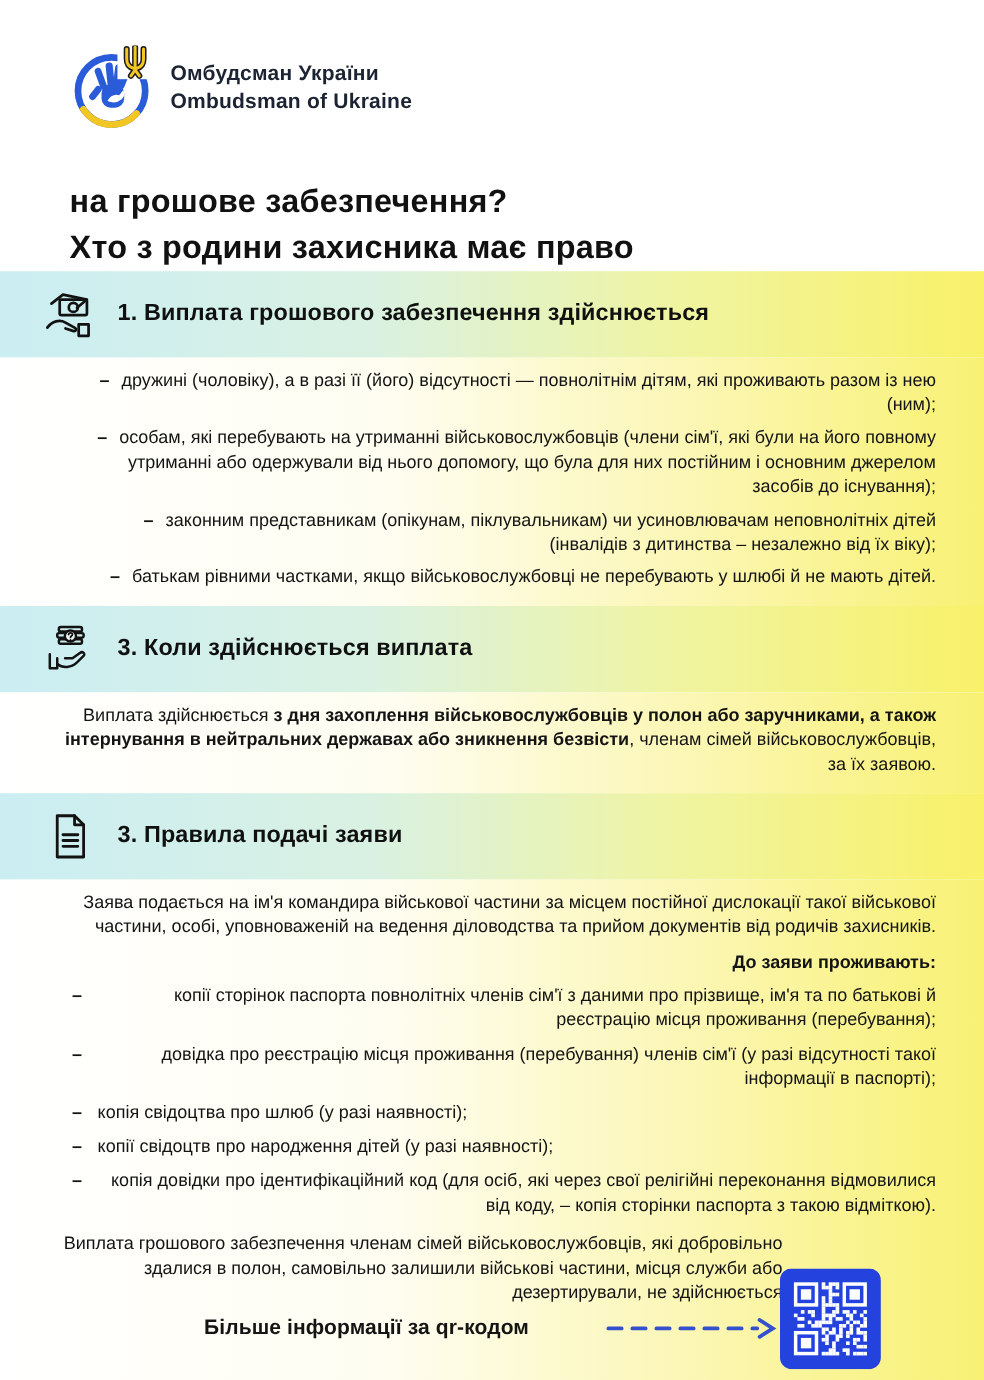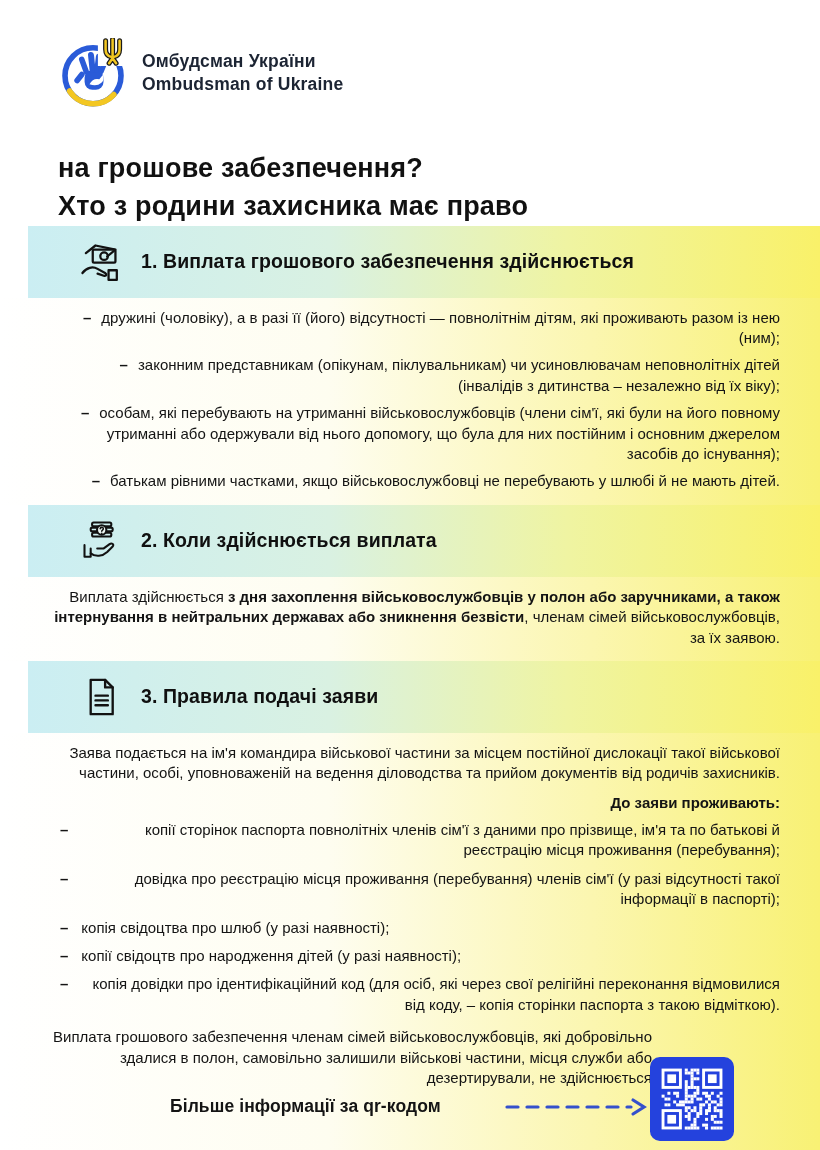--- a/index.html
+++ b/index.html
@@ -18,23 +18,22 @@
   .top { height: 263px; padding: 38px 55px 0 58px; background: #fff; }
   .logo-row { display: flex; align-items: center; gap: 14px; }
   .logo-mark { width: 70px; height: 70px; flex: 0 0 auto; }
   .logo-text { font-weight: bold; font-size: 17.5px; line-height: 1.3; color: #1c2433; letter-spacing: .2px; }
   .page-title { margin-top: 42px; font-size: 27px; font-weight: bold; line-height: 1.4; color: #111; letter-spacing: .2px; }
 
   
   .band {
     height: 72px; flex: 0 0 auto;
     display: flex; align-items: center; gap: 18px;
-    padding-left: 51px;
+    padding-left: 36px;
     background: linear-gradient(90deg,#cbeef3 0%,#d9f1e2 38%,#eff4a2 68%,#f9f169 100%);
-    margin-left: 28px;
   }
   .band .sec-icon { width: 44px; height: 48px; flex: 0 0 auto; }
   .band h2 { font-size: 19.5px; font-weight: bold; color: #101010; letter-spacing: .1px; }
 
   .body-block {
     background: linear-gradient(90deg,#ffffff 0%,#fefdf0 40%,#fbf6b0 72%,#f8f174 100%);
     padding: 10px 40px 6px 52px;
     font-size: 15px; line-height: 1.36; text-align: right;
   }
   .body-block p { margin-bottom: 7px; }
@@ -112,38 +111,38 @@
         <rect x="20" y="14" width="33" height="19" rx="2"></rect>
         <circle cx="36.5" cy="23.5" r="5.5"></circle>
         <path d="M5 48 C11 40 20 38 27 42 L38 48 C41 50 40 53 36 52 L27 49"></path>
         <path d="M43 44 H55 V58 H43 Z"></path>
       </g>
     </svg>
     <h2>1. Виплата грошового забезпечення здійснюється</h2>
   </div>
   <div class="body-block">
     <p><span class="dash">–</span><span>дружині (чоловіку), а в разі її (його) відсутності — повнолітнім дітям, які проживають разом із нею (ним);</span></p>
+    <p><span class="dash">–</span><span>особам, які перебувають на утриманні військовослужбовців (члени сім'ї, які були на його повному утриманні або одержували від нього допомогу, що була для них постійним і основним джерелом засобів до існування);</span></p>
     <p><span class="dash">–</span><span>законним представникам (опікунам, піклувальникам) чи усиновлювачам неповнолітніх дітей (інвалідів з дитинства – незалежно від їх віку);</span></p>
-    <p><span class="dash">–</span><span>особам, які перебувають на утриманні військовослужбовців (члени сім'ї, які були на його повному утриманні або одержували від нього допомогу, що була для них постійним і основним джерелом засобів до існування);</span></p>
     <p><span class="dash">–</span><span>батькам рівними частками, якщо військовослужбовці не перебувають у шлюбі й не мають дітей.</span></p>
   </div>
 
   <div class="band">
     <svg class="sec-icon" viewBox="0 0 64 64">
       <g fill="none" stroke="#121212" stroke-width="3" stroke-linecap="round" stroke-linejoin="round">
         <rect x="19" y="5" width="28" height="5.5" rx="2.2"></rect>
         <rect x="17" y="12.5" width="32" height="5.5" rx="2.2"></rect>
         <rect x="19" y="20" width="28" height="5.5" rx="2.2"></rect>
         <circle cx="33" cy="16" r="6.8" fill="#eef8f4"></circle>
         <path d="M30.8 14.2 c0 -2.6 4.6 -2.8 4.6 0 c0 1.9 -2.3 1.8 -2.3 3.5 M33.1 20.8 v0.4" stroke-width="2.2"></path>
         <path d="M8 38 v17 h9 v-12"></path>
         <path d="M17 50 c7 5.5 17 4.5 24 -2 l8 -8 c2.5 -2.5 -1 -6 -4.5 -3.5 l-9 6.5 h-9"></path>
       </g>
     </svg>
-    <h2>2. Коли здійснюється виплата</h2>
+    <h2>3. Коли здійснюється виплата</h2>
   </div>
   <div class="body-block">
     <p><span>Виплата здійснюється </span><b>з дня захоплення військовослужбовців у полон або заручниками, а також інтернування в нейтральних державах або зникнення безвісти</b><span>, членам сімей військовослужбовців, за їх заявою.</span></p>
   </div>
 
   <div class="band">
     <svg class="sec-icon" viewBox="0 0 64 64">
       <g fill="none" stroke="#121212" stroke-width="3.4" stroke-linejoin="round" stroke-linecap="round">
         <path d="M17 7 H38 L49 18 V57 H17 Z"></path>
         <path d="M38 7 V18 H49"></path>

